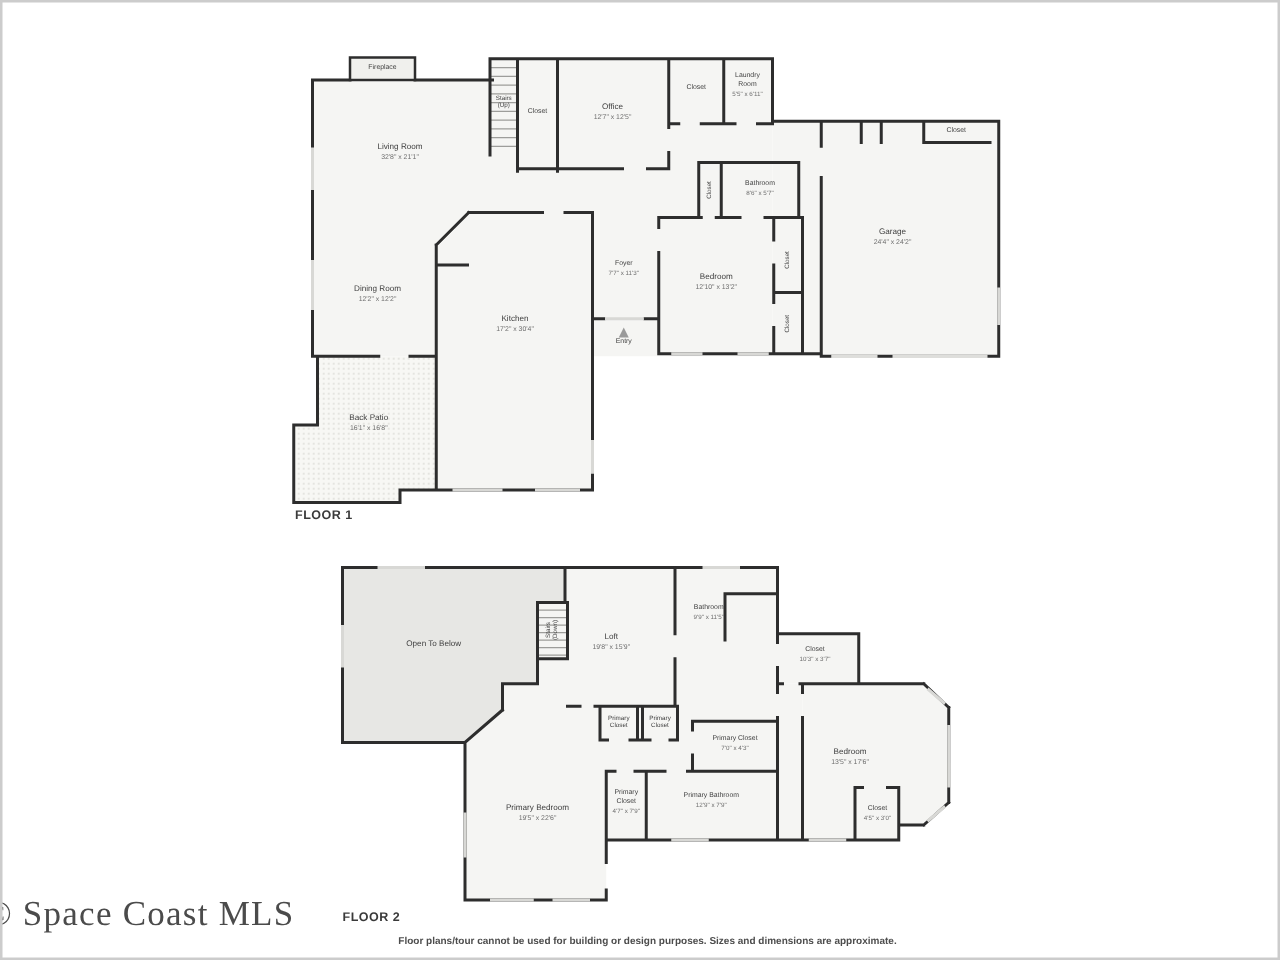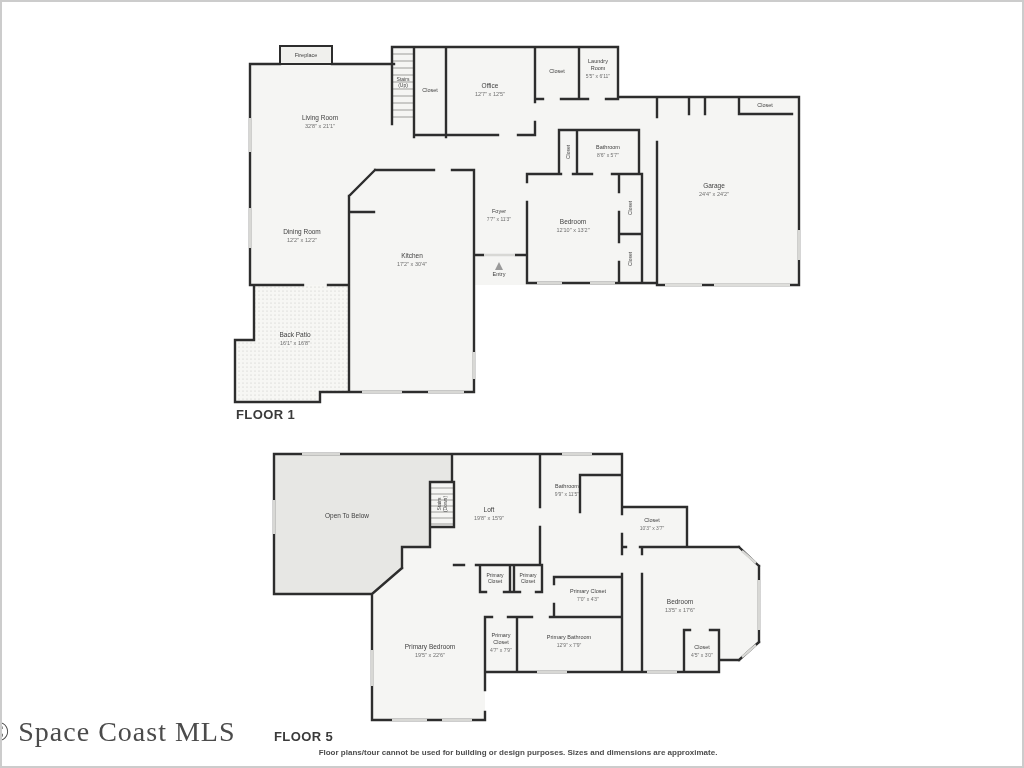--- a/index.html
+++ b/index.html
@@ -14,21 +14,21 @@
     position:absolute;transform:translate(-50%,-50%);
     text-align:center;color:#3e3e3e;line-height:1.25;
   }
   .room-label .rname{font-size:6.5px;white-space:pre-line;}
   .room-label .rdims{font-size:5.5px;color:#6f6f6f;margin-top:1px;white-space:nowrap;}
   .room-label.xs .rname{font-size:5.5px;}
   .room-label.xs .rdims{font-size:5px;}
   .room-label.xxs .rname{font-size:5px;}
   .room-label.rot{transform:translate(-50%,-50%) rotate(-90deg);}
   .floor-label{
-    position:absolute;font-size:13px;font-weight:bold;color:#3a3a3a;letter-spacing:.4px;
+    position:absolute;font-size:10px;font-weight:bold;color:#3a3a3a;letter-spacing:.4px;
   }
   .watermark{
     position:absolute;left:-14px;top:714px;
     font-family:"Liberation Serif", serif;font-size:28px;color:#4b4b4b;
     letter-spacing:1px;white-space:nowrap;
   }
   .disclaimer{
     position:absolute;left:12px;right:0;top:746px;text-align:center;
     font-size:8px;font-weight:bold;color:#4d4d4d;
   }
@@ -246,20 +246,20 @@
       </div>
       <div class="room-label xs" style="left: 499px; top: 640px;">
         <div class="rname">Primary
 Closet</div>
         <div class="rdims">4'7" x 7'9"</div>
       </div>
       <div class="room-label xs" style="left: 567px; top: 639px;">
         <div class="rname">Primary Bathroom</div>
         <div class="rdims">12'9" x 7'9"</div>
       </div>
-      <div class="floor-label" style="left: 272px; top: 727px;">FLOOR 5</div>
+      <div class="floor-label" style="left: 272px; top: 727px;">FLOOR 2</div>
     </div>
 
   <div class="watermark">© Space Coast MLS</div>
 
   <div class="disclaimer">Floor plans/tour cannot be used for building or design purposes. Sizes and dimensions are approximate.</div>
 
 </div>
 
 </body></html>

